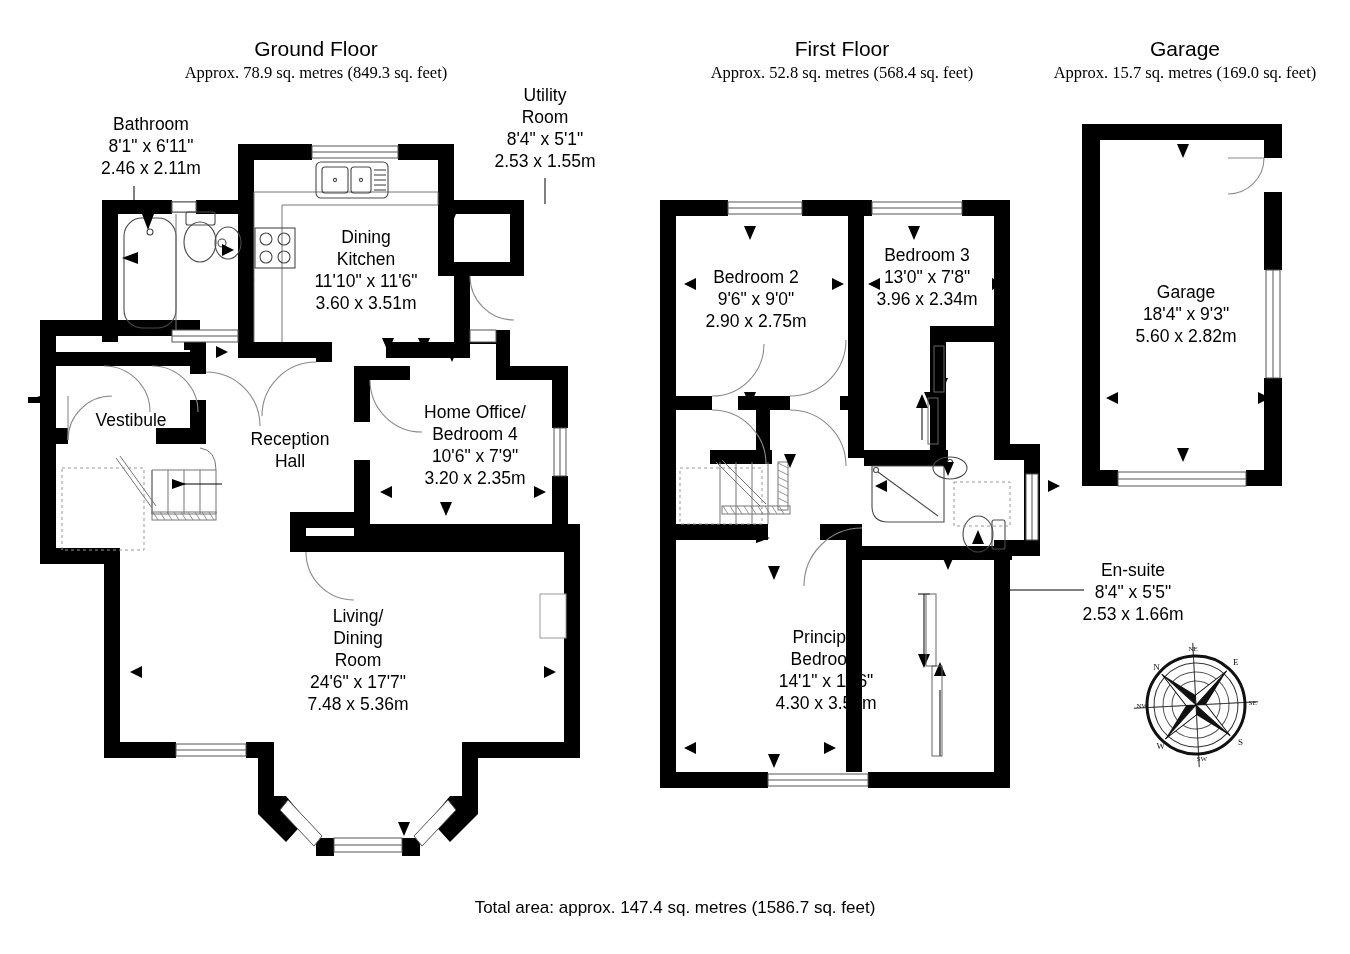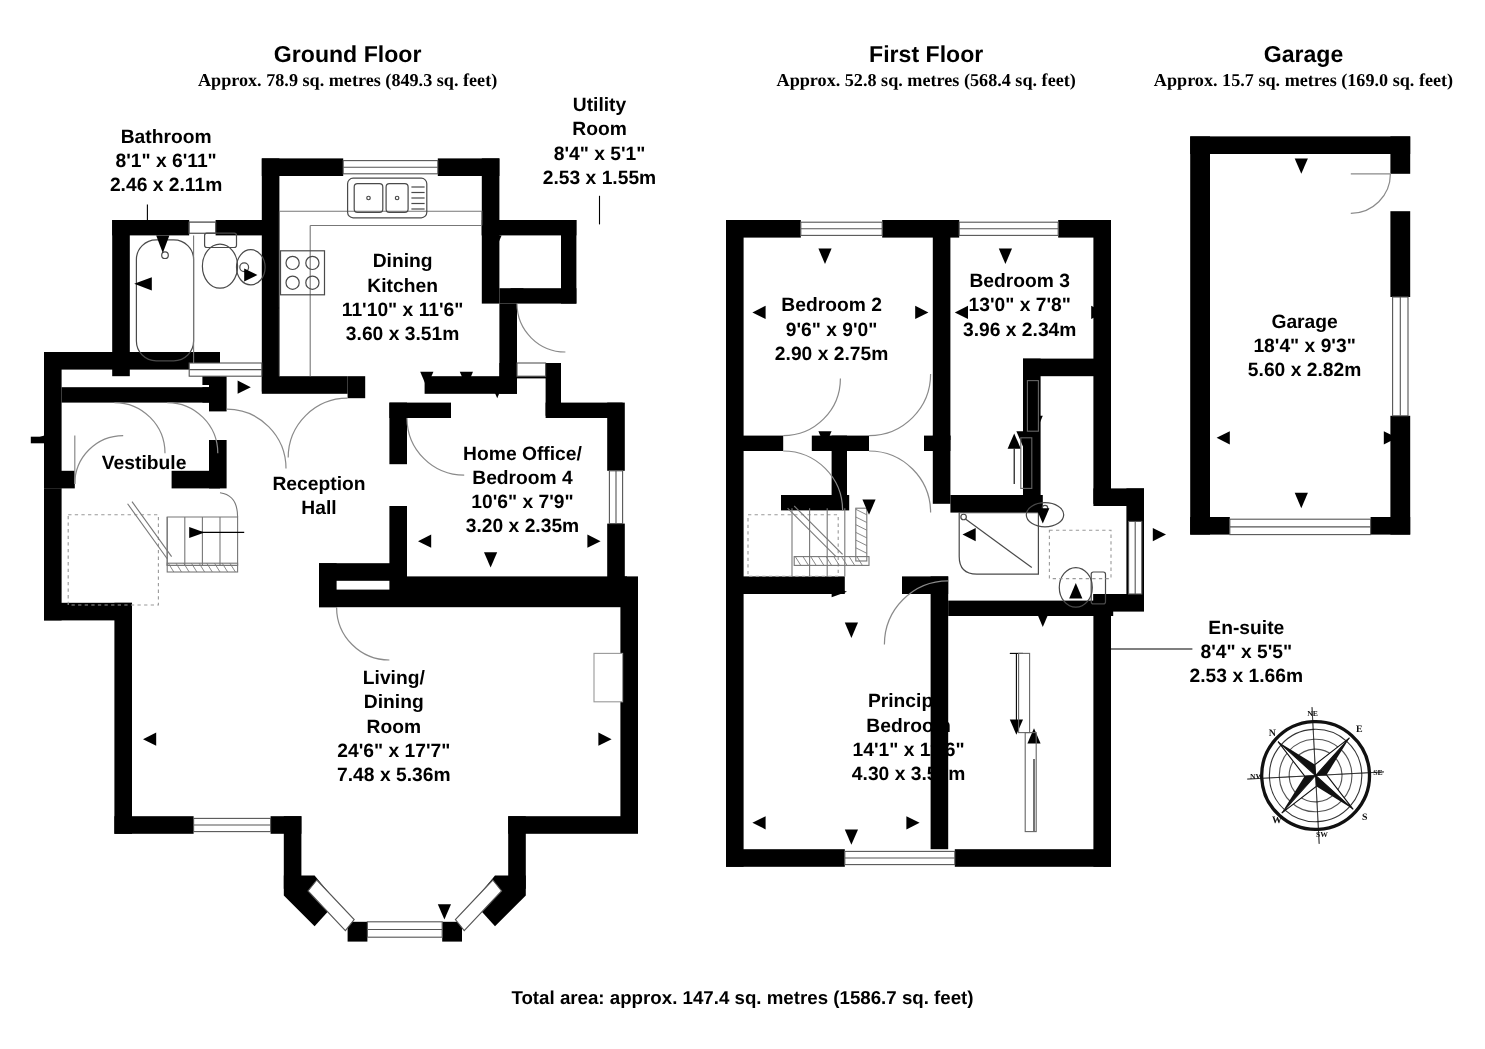--- a/index.html
+++ b/index.html
@@ -12,21 +12,20 @@
     height: 954px;
     position: relative;
     font-family: "Liberation Sans", sans-serif;
     overflow: hidden;
   }
   #floorplan-root {
     position: absolute;
     left: 0; top: 0;
     width: 1350px;
     height: 954px;
-    font-weight: bold;
   }
   svg.plan {
     position: absolute;
     left: 0; top: 0;
     width: 1350px;
     height: 954px;
   }
   .hdr-title {
     font-family: "Liberation Sans", sans-serif;
     font-size: 21px;

